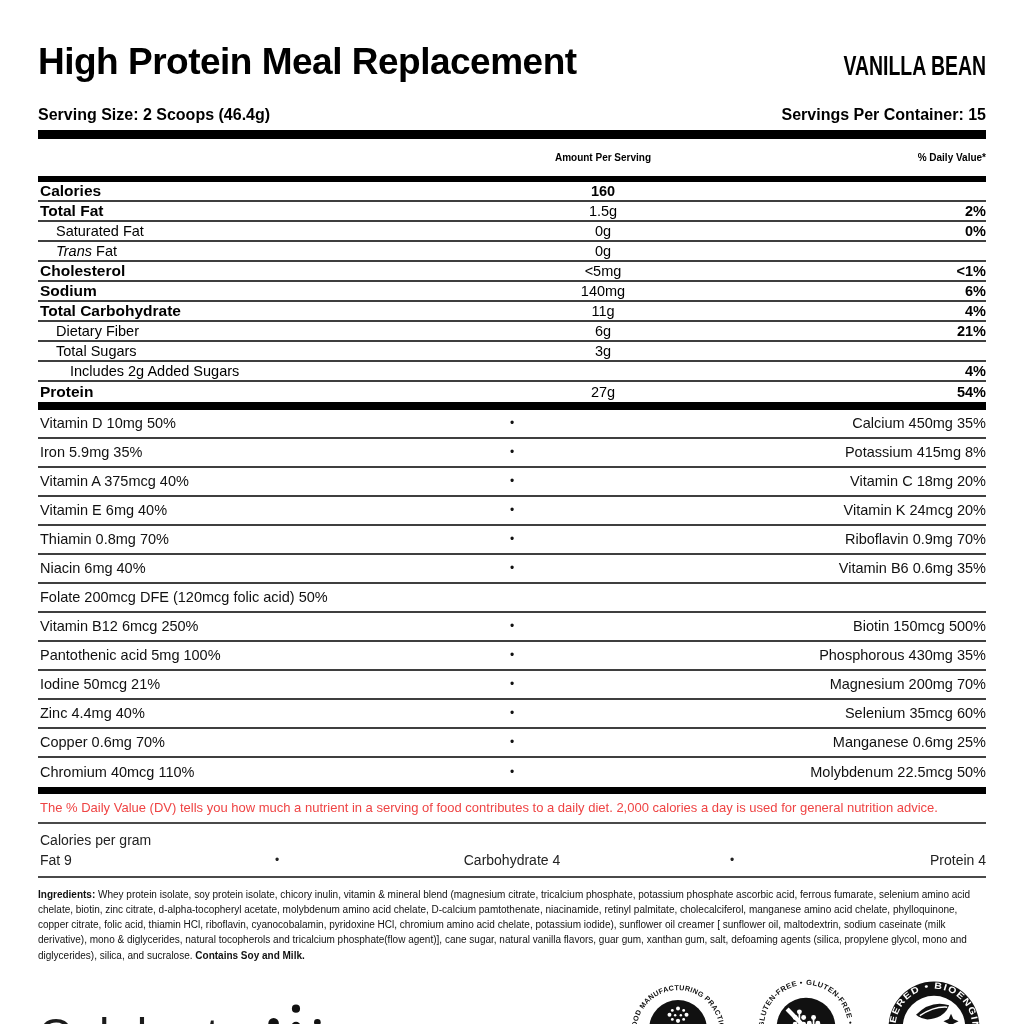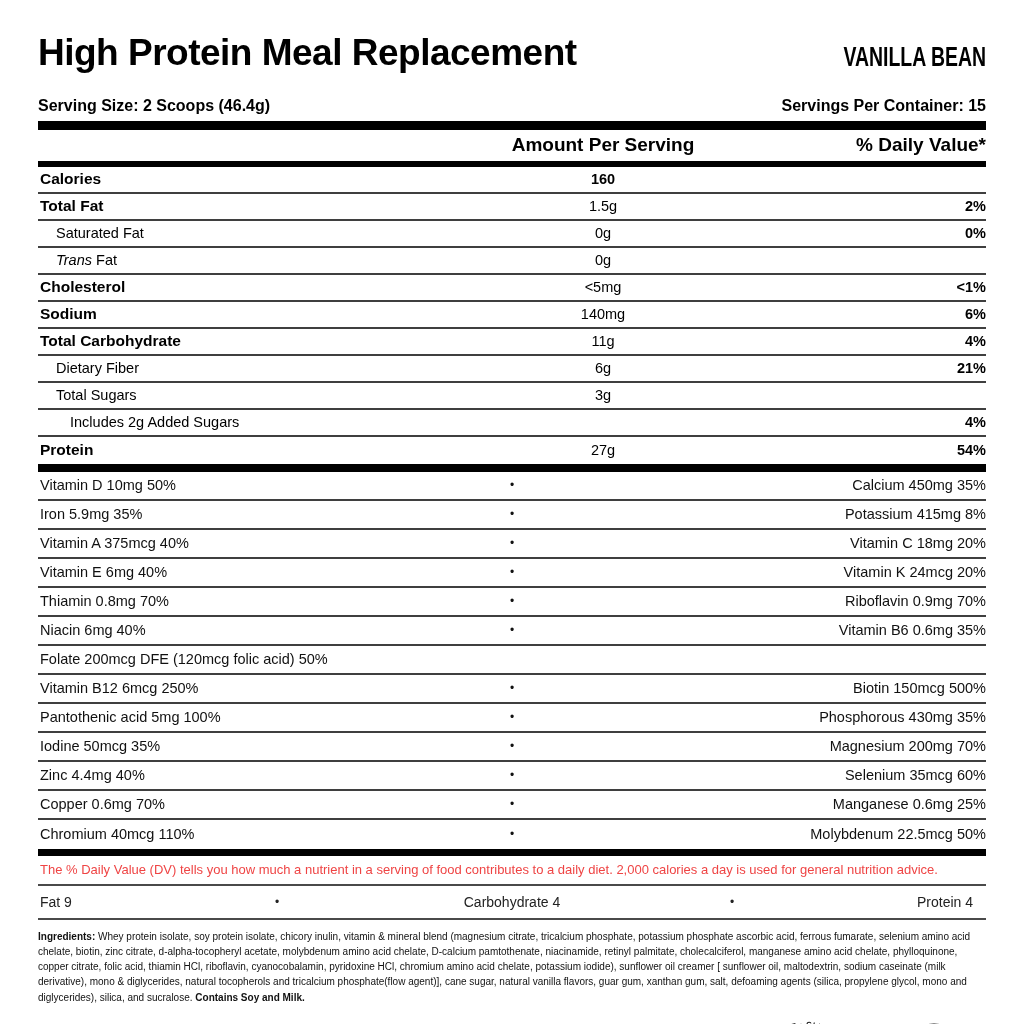--- a/index.html
+++ b/index.html
@@ -1,36 +1,36 @@
 <!DOCTYPE html>
 <html><head>
 <meta charset="utf-8">
 <style>
   html,body{margin:0;padding:0;background:#fff;}
   body{width:1024px;height:1024px;font-family:"Liberation Sans",sans-serif;color:#000;overflow:hidden;}
   .page{padding:18px 38px 0 38px;position:relative;}
 
   
-  .title-row{display:flex;justify-content:space-between;align-items:flex-end;margin-top:16px;}
+  .title-row{display:flex;justify-content:space-between;align-items:flex-end;margin-top:25px;}
   .main-title{font-size:37px;font-weight:800;letter-spacing:-0.5px;line-height:1.05;}
   .flavor{font-size:27px;font-weight:700;transform:scaleX(0.72);transform-origin:right center;letter-spacing:0px;white-space:nowrap;}
   .serving-row{display:flex;justify-content:space-between;font-size:16px;font-weight:700;margin-top:24px;align-items:center;}
 
   
   .bar{background:#000;}
   .bar-9{height:9px;margin-top:6px;}
   .bar-6{height:6px;}
   .bar-8{height:8px;}
   .bar-7{height:7px;}
 
   
-  .colhead{display:grid;grid-template-columns:450px 230px 1fr;height:31px;align-items:center;font-size:19px;font-weight:700;}
+  .colhead{display:grid;grid-template-columns:450px 230px 1fr;height:37px;align-items:center;font-size:10px;font-weight:700;}
   .colhead .c-amt{text-align:center;}
   .colhead .c-dv{text-align:right;}
-  .nrow{display:grid;grid-template-columns:450px 230px 1fr;height:27px;align-items:center;border-bottom:2px solid #3f3f3f;box-sizing:border-box;font-size:14.5px;}
+  .nrow{display:grid;grid-template-columns:450px 230px 1fr;height:20px;align-items:center;border-bottom:2px solid #3f3f3f;box-sizing:border-box;font-size:14.5px;}
   .nrow:last-child{border-bottom:none;}
   .nrow .c-label{padding-left:2px;}
   .nrow .c-amt{text-align:center;}
   .nrow .c-dv{text-align:right;font-weight:700;}
   .nrow.b .c-label{font-weight:700;font-size:15.5px;}
   .nrow .c-amt.ab{font-weight:700;}
   .ind .c-label{padding-left:18px;}
   .ind2 .c-label{padding-left:32px;}
   .it-first{font-style:italic;}
 
@@ -41,21 +41,21 @@
   .mrow .m-bullet{text-align:center;font-size:12px;}
   .mrow .m-right{text-align:right;}
 
   
   .footnote{font-size:13px;color:#ef4444;padding:6px 0 7px 2px;border-bottom:2px solid #4a4a4a;}
   .cpg{padding:6px 0 5px 0;border-bottom:2px solid #4a4a4a;font-size:14px;color:#222;}
   .cpg-label{padding-left:2px;height:20px;line-height:20px;}
   .cpg-vals{position:relative;height:21px;line-height:21px;}
   .cpg-fat{position:absolute;left:2px;}
   .cpg-carb{position:absolute;left:50%;transform:translateX(-50%);}
-  .cpg-prot{position:absolute;right:13px;}
+  .cpg-prot{position:absolute;right:0;}
   .cpg-b1{position:absolute;left:25%;font-size:12px;}
   .cpg-b2{position:absolute;left:73%;font-size:12px;}
 
   
   .ingredients{margin-top:9px;font-size:10px;line-height:1.52;color:#111;}
   .ingredients b{font-weight:700;}
 
   
   .bottom-row{display:flex;align-items:flex-start;margin-top:12px;}
   .brand{display:flex;align-items:flex-end;margin-top:26px;}
@@ -189,21 +189,21 @@
       <div class="m-left">Vitamin B12 6mcg 250%</div>
       <div class="m-bullet">•</div>
       <div class="m-right">Biotin 150mcg 500%</div>
     </div>
     <div class="mrow">
       <div class="m-left">Pantothenic acid 5mg 100%</div>
       <div class="m-bullet">•</div>
       <div class="m-right">Phosphorous 430mg 35%</div>
     </div>
     <div class="mrow">
-      <div class="m-left">Iodine 50mcg 35%</div>
+      <div class="m-left">Iodine 50mcg 21%</div>
       <div class="m-bullet">•</div>
       <div class="m-right">Magnesium 200mg 70%</div>
     </div>
     <div class="mrow">
       <div class="m-left">Zinc 4.4mg 40%</div>
       <div class="m-bullet">•</div>
       <div class="m-right">Selenium 35mcg 60%</div>
     </div>
     <div class="mrow">
       <div class="m-left">Copper 0.6mg 70%</div>
@@ -215,20 +215,21 @@
       <div class="m-bullet">•</div>
       <div class="m-right">Molybdenum 22.5mcg 50%</div>
     </div>
   </div>
 
   <div class="bar bar-7"></div>
 
   <div class="footnote">The % Daily Value (DV) tells you how much a nutrient in a serving of food contributes to a daily diet. 2,000 calories a day is used for general nutrition advice.</div>
 
   <div class="cpg">
+    <div class="cpg-label">Calories per gram</div>
     <div class="cpg-vals">
       <span class="cpg-fat">Fat 9</span>
       <span class="cpg-b1">•</span>
       <span class="cpg-carb">Carbohydrate 4</span>
       <span class="cpg-b2">•</span>
       <span class="cpg-prot">Protein 4</span>
     </div>
   </div>
 
   <div class="ingredients">

